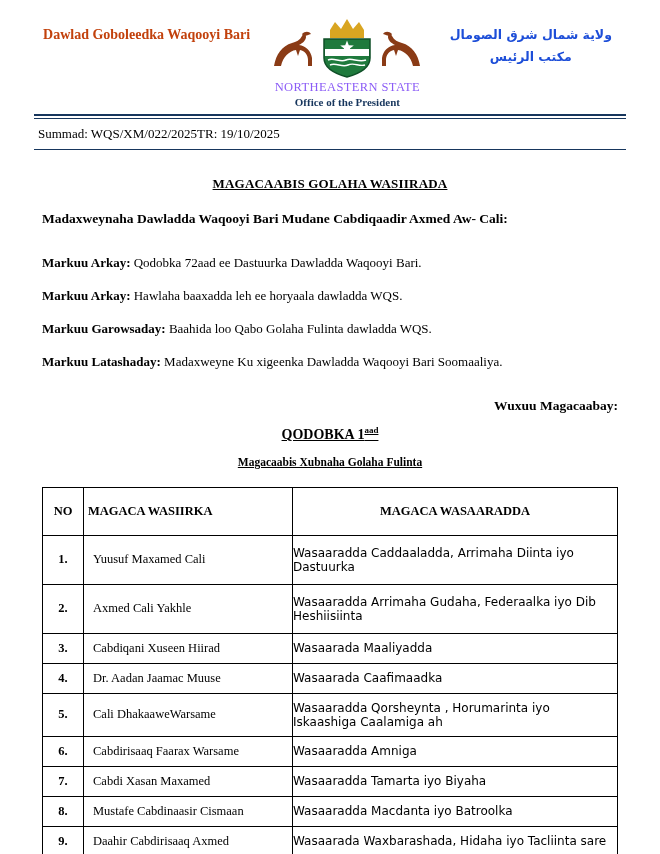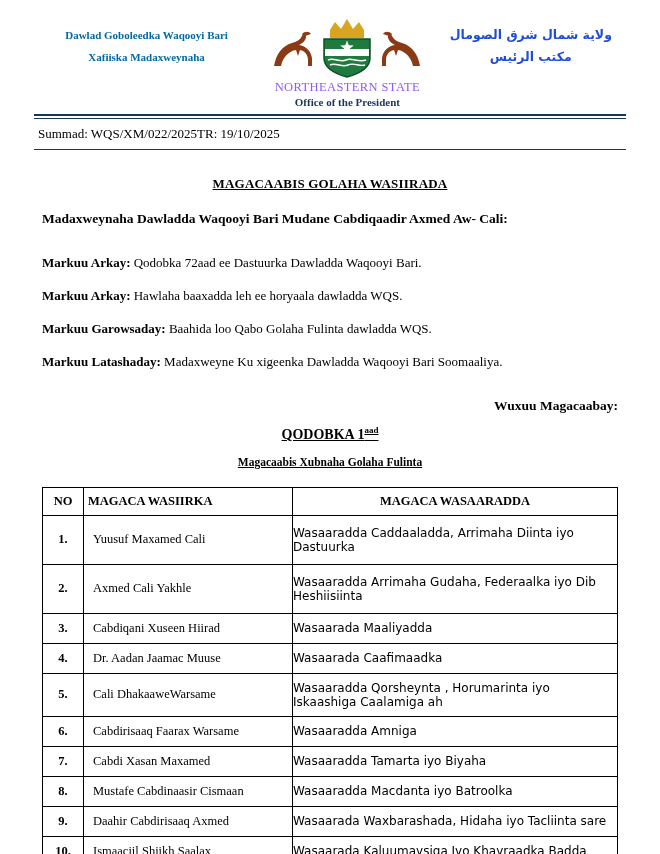--- a/index.html
+++ b/index.html
@@ -29,23 +29,23 @@
     align-items: flex-start;
     justify-content: space-between;
     padding: 2px 6px 0 6px;
   }
   .lh-left {
     width: 215px;
     text-align: center;
     padding-top: 8px;
   }
   .lh-left div {
-    color: #0369a1;
-    font-weight: bold;
-    font-size: 11px;
+    color: #c2410c;
+    font-weight: bold;
+    font-size: 14px;
     line-height: 22px;
     font-family: "Liberation Serif", serif;
   }
   .lh-right {
     width: 180px;
     text-align: center;
     padding-top: 8px;
     direction: rtl;
   }
   .lh-right div {
@@ -158,21 +158,21 @@
     table-layout: fixed;
   }
   table.ministers th,
   table.ministers td {
     border: 1px solid #000;
     vertical-align: middle;
   }
   table.ministers th {
     font-weight: bold;
     font-size: 12.5px;
-    padding: 6px 4px;
+    padding: 16px 4px;
     font-family: "Liberation Serif", serif;
   }
   th.c-no { width: 32px; text-align: center; }
   th.c-name { width: 200px; text-align: left; padding-left: 9px; margin-top: 24px; }
   th.c-min { text-align: center; }
 
   table.ministers td.c-no {
     text-align: center;
     font-weight: bold;
     font-size: 12.5px;
@@ -191,21 +191,20 @@
   tr.tall td { height: 34px; }
 </style>
 </head>
 <body>
 
 <div class="page">
 
   <div class="letterhead">
     <div class="lh-left">
       <div>Dawlad Goboleedka Waqooyi Bari</div>
-      <div>Xafiiska Madaxweynaha</div>
     </div>
 
     <div class="lh-center">
       <div class="crest">
         <svg width="170" height="62" viewBox="0 0 170 62" xmlns="http://www.w3.org/2000/svg">
 
           <g fill="#8a3b16">
             <path d="M12 50 C14 38 20 30 30 27 C34 26 38 24 40 20 C41 18 44 18 44 21 C44 24 41 27 37 29 C44 30 49 35 50 42 L50 50 L46 50 L46 44 C46 39 43 35 38 34 L36 40 L34 34 C27 35 21 41 19 50 Z"></path>
             <path d="M40 18 C43 15 47 15 49 18 C47 19 44 19 42 21 Z"></path>
           </g>

